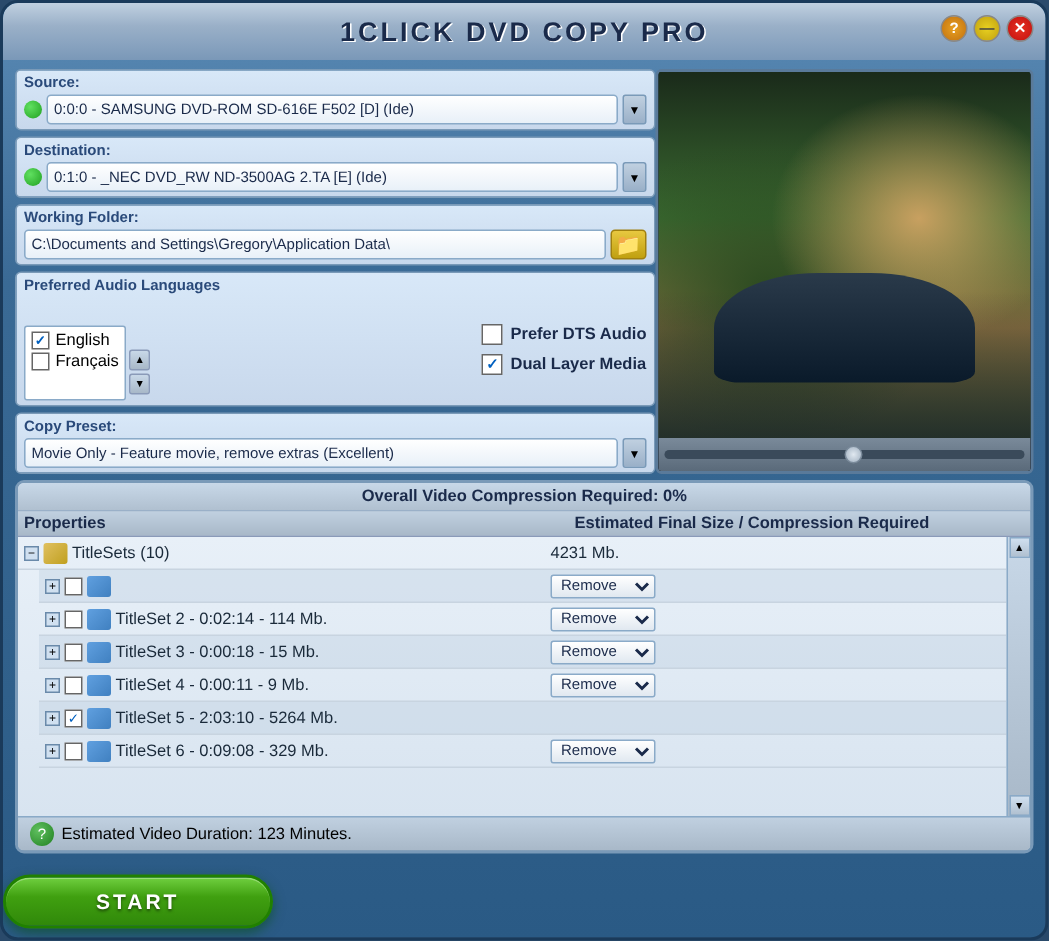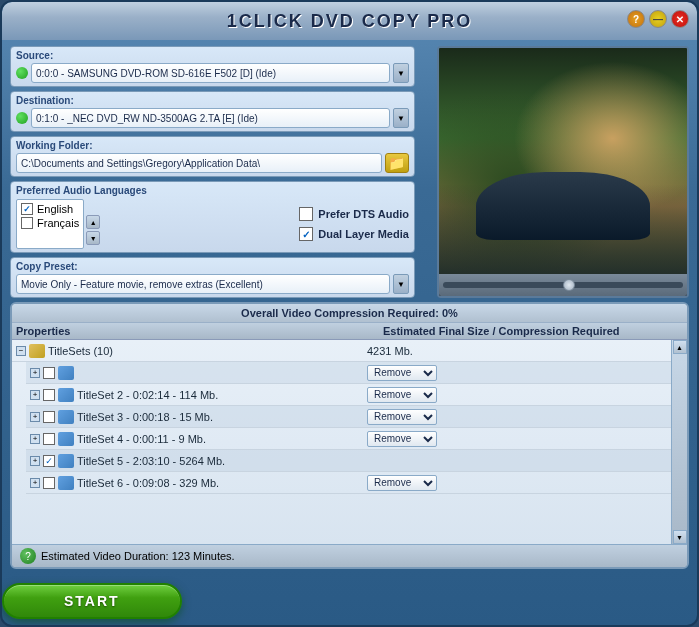--- a/index.html
+++ b/index.html
@@ -68,21 +68,21 @@
       display: flex;
       flex-direction: column;
       flex: 1;
       padding: 6px 8px;
       gap: 4px;
     }
 
     
     .top-section {
       display: flex;
-      gap: 22px;
+      gap: 0;
     }
 
     
     .left-panel {
       flex: 1;
       display: flex;
       flex-direction: column;
       gap: 4px;
     }
 
@@ -166,21 +166,21 @@
       display: flex;
       gap: 8px;
     }
     .audio-left {
       flex: 1;
     }
     .audio-label {
       font-size: 10px;
       color: #2a4a7a;
       font-weight: bold;
-      margin-bottom: 3px;
+      margin-bottom: 21px;
     }
     .lang-list {
       border: 1px solid #8aaac8;
       background: #fff;
       border-radius: 2px;
       height: 50px;
       overflow-y: auto;
       padding: 2px;
     }
     .lang-item {

